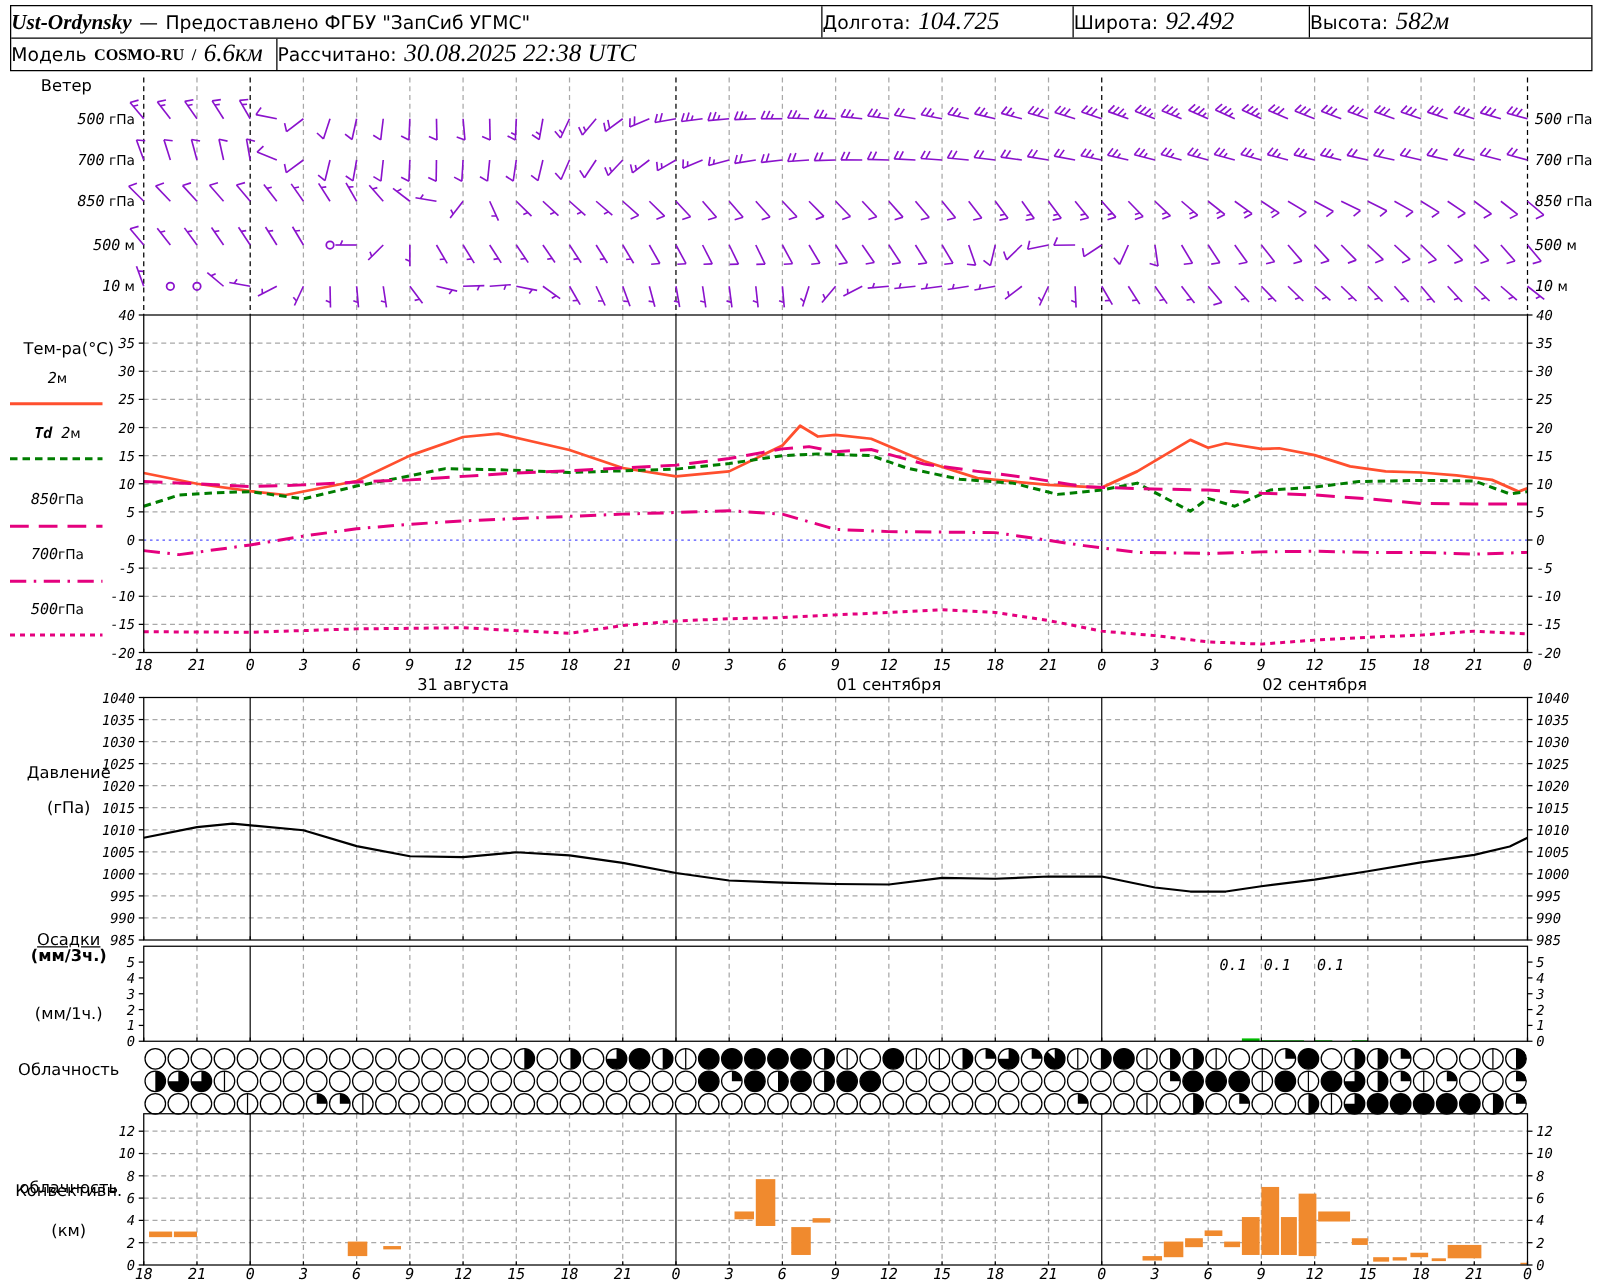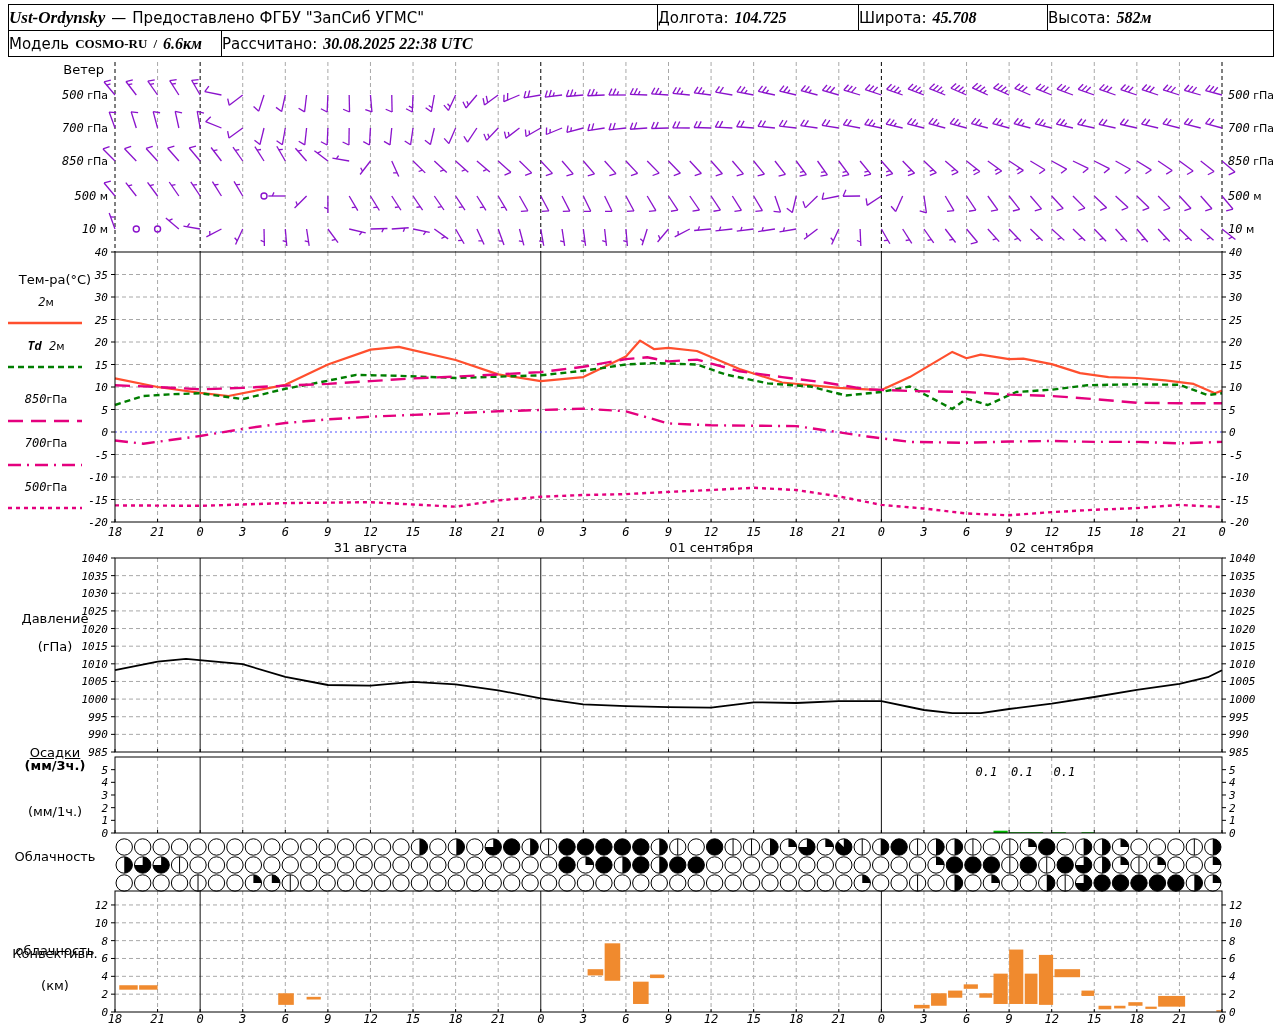--- a/index.html
+++ b/index.html
@@ -6,47 +6,47 @@
     font-family:"DejaVu Sans",sans-serif;color:#000;}
   #stage{position:relative;width:1280px;height:1024px;}
   
   .hdr{position:absolute;left:8px;top:4px;width:1264px;border:1px solid #000;font-size:15px;}
   .hrow{display:flex;align-items:center;height:25px;}
   .hrow + .hrow{border-top:1px solid #000;}
   .hcell{display:flex;align-items:center;justify-content:flex-start;height:100%;white-space:nowrap;gap:6px;}
   .hcell + .hcell{border-left:1px solid #000;}
   .r1c1{flex:0 0 648px;}.r1c2{flex:0 0 200px;}.r1c3{flex:0 0 188px;}.r1c4{flex:1;}
   .r2c1{flex:0 0 648px;}.r2c2{flex:0 0 212px;}.r2c3{flex:1;}
-  .iv{font-family:"Liberation Serif",serif;font-style:italic;font-weight:bold;font-size:16px;}
+  .iv{font-family:"Liberation Serif",serif;font-style:italic;font-weight:normal;font-size:20px;}
   .st{font-family:"Liberation Serif",serif;font-style:italic;font-weight:bold;font-size:17px;}
   .mdl{font-family:"Liberation Serif",serif;font-weight:bold;font-size:13px;}
   
   .mlabel{position:absolute;left:2px;width:106px;text-align:center;font-size:13px;line-height:15px;}
-  .mright{text-align:right;padding-right:4px;box-sizing:border-box;}
+  .mright{text-align:center;padding-right:4px;box-sizing:border-box;}
   svg{position:absolute;left:0;top:0;}
   text{fill:#000;}
 </style>
 </head>
 <body>
 <div id="stage">
 
 <div class="hdr">
   <div class="hrow">
     <div class="hcell r1c1">
       <span class="st">Ust-Ordynsky</span>
       <span>—</span>
       <span>Предоставлено ФГБУ "ЗапСиб УГМС"</span>
     </div>
     <div class="hcell r1c2">
       <span>Долгота:</span>
       <span class="iv">104.725</span>
     </div>
     <div class="hcell r1c3">
       <span>Широта:</span>
-      <span class="iv">45.708</span>
+      <span class="iv">92.492</span>
     </div>
     <div class="hcell r1c4">
       <span>Высота:</span>
       <span class="iv">582м</span>
     </div>
   </div>
   <div class="hrow">
     <div class="hcell r2c2">
       <span>Модель</span>
       <span class="mdl">COSMO-RU</span>

